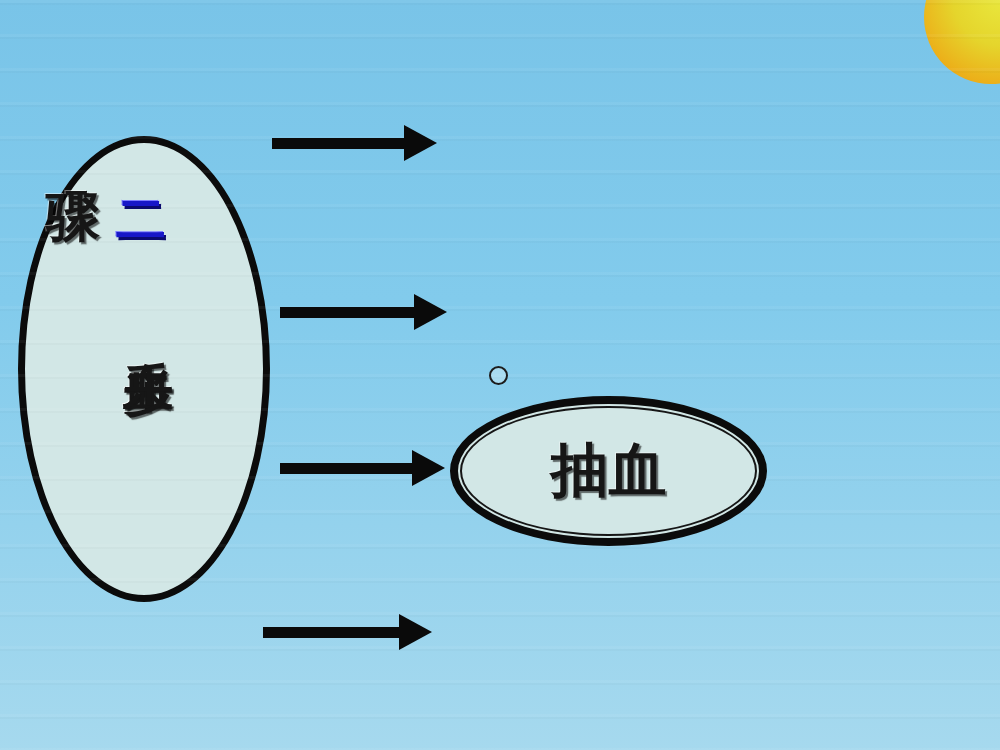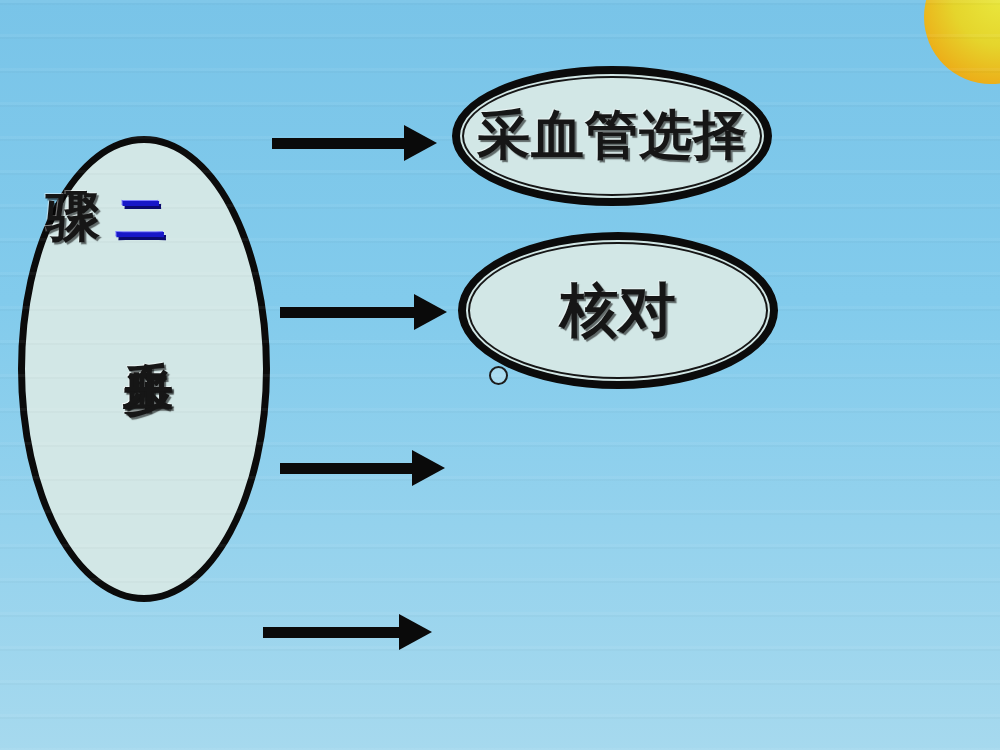--- a/index.html
+++ b/index.html
@@ -168,29 +168,24 @@
   </div>
   <div class="arrow arrow3">
     <div class="shaft"></div>
     <div class="head"></div>
   </div>
   <div class="arrow arrow4">
     <div class="shaft"></div>
     <div class="head"></div>
   </div>
 
-  <div class="step step1">
+
+
+  <div class="step step3">
     <div class="inner">
-      <span class="step-label emboss-text">采血管选择</span>
+      <span class="step-label emboss-text">抽血</span>
     </div>
   </div>
-
-  <div class="step step2">
-    <div class="inner">
-      <span class="step-label emboss-text">核对</span>
-    </div>
-  </div>
-
 
 
   <div class="small-circle"></div>
 
 </div>
 
 </body></html>

